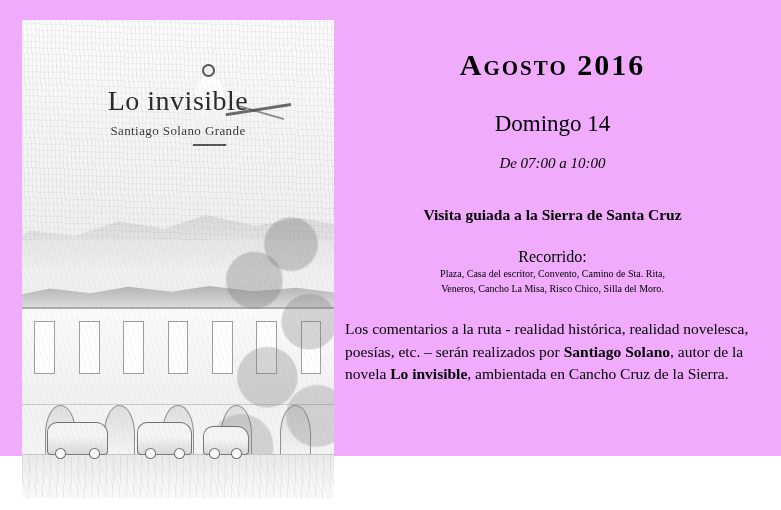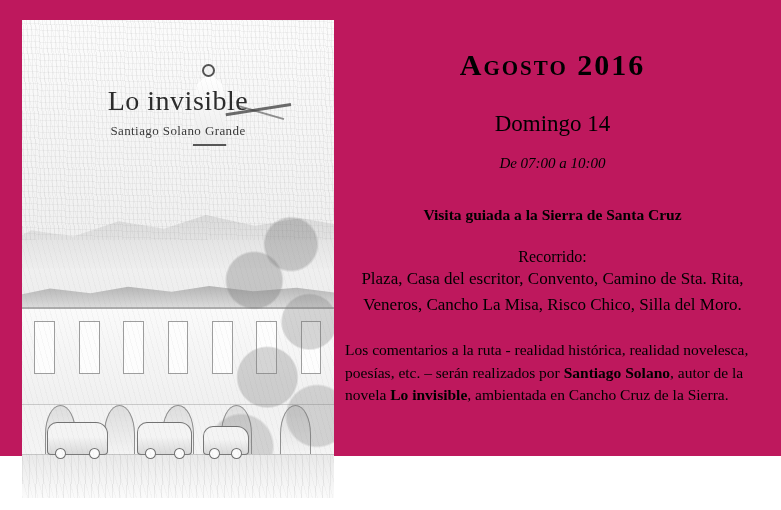--- a/index.html
+++ b/index.html
@@ -11,21 +11,21 @@
     width: 781px;
     height: 510px;
     overflow: hidden;
     font-family: "Liberation Serif", serif;
     color: #111111;
   }
   .page {
     position: relative;
     width: 781px;
     height: 456px;
-    background: #be185d;
+    background: #f0abfc;
   }
 
   
   .cover-wrap {
     position: absolute;
     left: 22px;
     top: 20px;
     width: 312px;
     height: 478px;
   }
@@ -260,21 +260,21 @@
     color: #000;
   }
   .route-label {
     text-align: center;
     font-size: 16px;
     margin-top: 24px;
     color: #000;
   }
   .route-line {
     text-align: center;
-    font-size: 17px;
+    font-size: 10px;
     line-height: 1.5;
     color: #000;
   }
   .paragraph {
     margin-top: 22px;
     font-size: 15.5px;
     line-height: 1.45;
     text-align: left;
     color: #000;
   }

